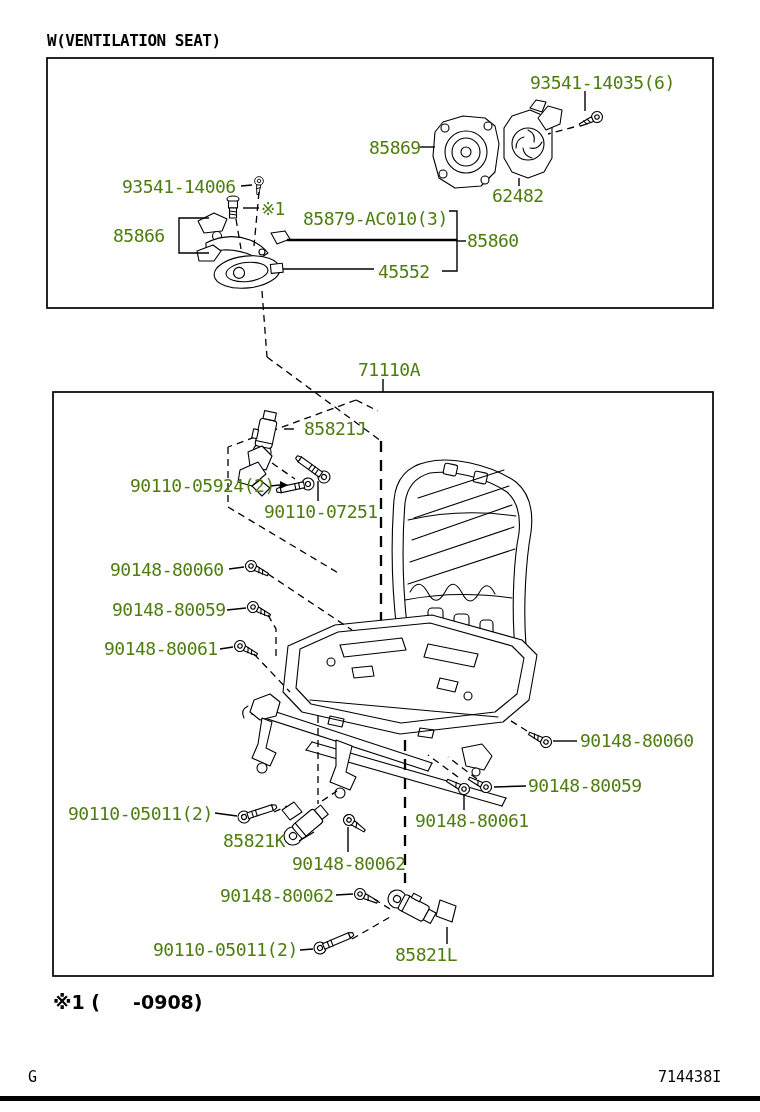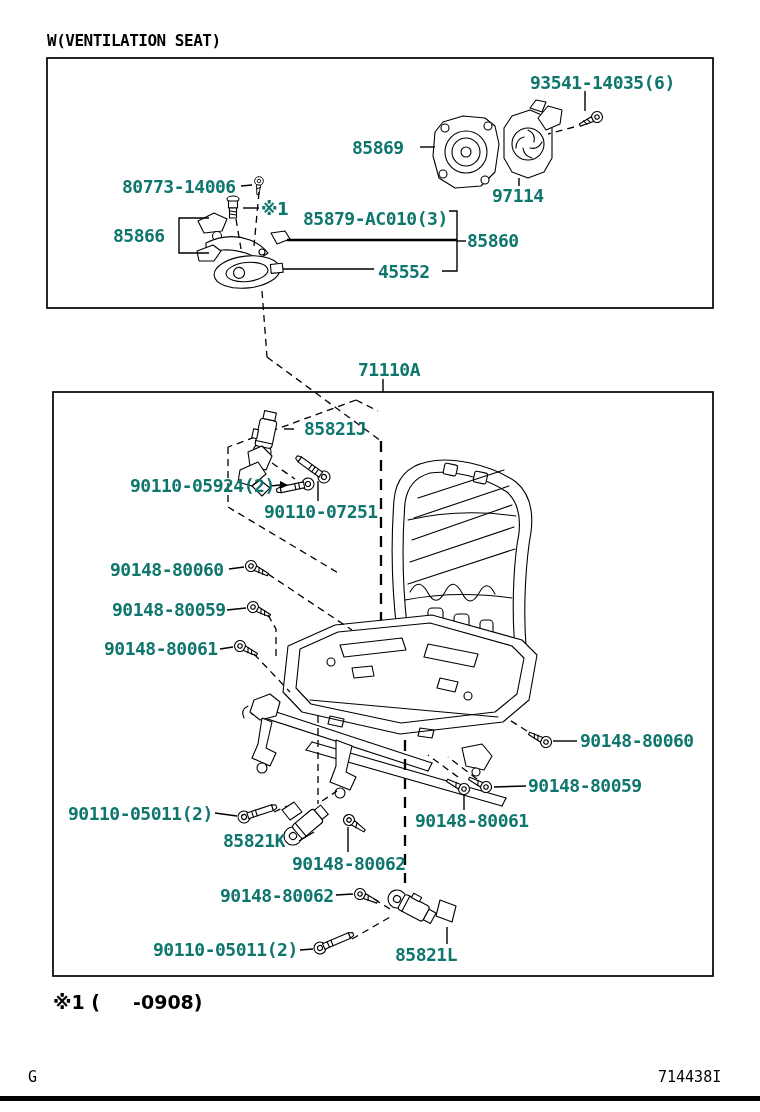--- a/index.html
+++ b/index.html
@@ -1,19 +1,19 @@
 <!DOCTYPE html>
 <html><head>
 <meta charset="utf-8">
 <style>
   html,body{margin:0;padding:0;background:#fff;}
   #page{position:relative;width:760px;height:1112px;background:#fff;color:#000;
         font-family:"DejaVu Sans Mono", monospace;overflow:hidden;}
-  .lbl{position:absolute;font-weight:bold;font-size:18px;letter-spacing:-0.5px;
-       line-height:1;white-space:pre;color:#0f766e;}
+  .lbl{position:absolute;font-weight:normal;font-size:18px;letter-spacing:-0.5px;
+       line-height:1;white-space:pre;color:#4d7c0f;}
   .ttl{position:absolute;font-weight:bold;font-size:16px;letter-spacing:-0.5px;
        line-height:1;white-space:pre;}
   .ref{font-family:"DejaVu Sans", sans-serif;font-size:17px;}
   .ftn{position:absolute;font-weight:bold;font-size:19px;line-height:1;white-space:pre;
        font-family:"DejaVu Sans", sans-serif;}
   .ftr{position:absolute;font-size:15px;font-weight:normal;line-height:1;white-space:pre;}
   svg{position:absolute;left:0;top:0;}
   .s{stroke:#000;fill:none;stroke-width:1.1;stroke-linecap:round;stroke-linejoin:round;}
   .sw{stroke:#000;fill:#fff;stroke-width:1.1;stroke-linejoin:round;}
   .ld{stroke:#000;fill:none;stroke-width:1.4;stroke-linecap:butt;}
@@ -341,23 +341,23 @@
     <line class="dsh" x1="274" y1="812" x2="287" y2="806"></line>
     <line class="dsh" x1="322" y1="801" x2="337" y2="791"></line>
     <line class="dsh" x1="374" y1="899" x2="390" y2="909"></line>
     <line class="dsh" x1="352" y1="939" x2="390" y2="917"></line>
   </g>
 </svg>
 
   <div class="ttl" style="left:47px;top:33px">W(VENTILATION SEAT)</div>
 
   <div class="lbl" style="left:530px;top:74px">93541-14035(6)</div>
-  <div class="lbl" style="left:352px;top:139px">85869</div>
-  <div class="lbl" style="left:492px;top:187px">97114</div>
-  <div class="lbl" style="left:122px;top:178px">80773-14006</div>
+  <div class="lbl" style="left:369px;top:139px">85869</div>
+  <div class="lbl" style="left:492px;top:187px">62482</div>
+  <div class="lbl" style="left:122px;top:178px">93541-14006</div>
   <div class="lbl ref" style="left:261px;top:201px">※1</div>
   <div class="lbl" style="left:303px;top:210px">85879-AC010(3)</div>
   <div class="lbl" style="left:113px;top:227px">85866</div>
   <div class="lbl" style="left:467px;top:232px">85860</div>
   <div class="lbl" style="left:378px;top:263px">45552</div>
 
   <div class="lbl" style="left:358px;top:361px">71110A</div>
 
   <div class="lbl" style="left:304px;top:420px">85821J</div>
   <div class="lbl" style="left:130px;top:477px">90110-05924(2)</div>

